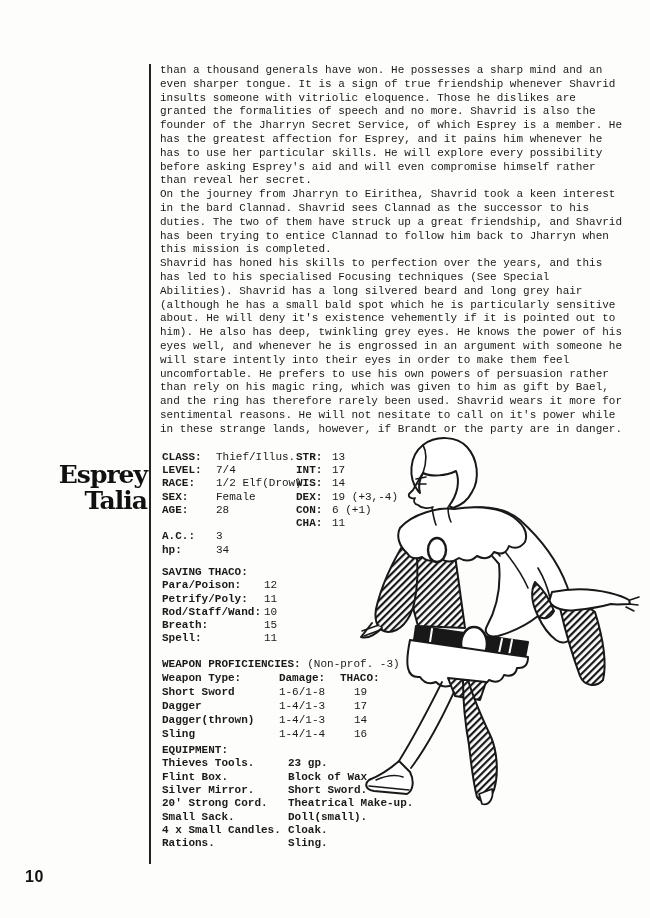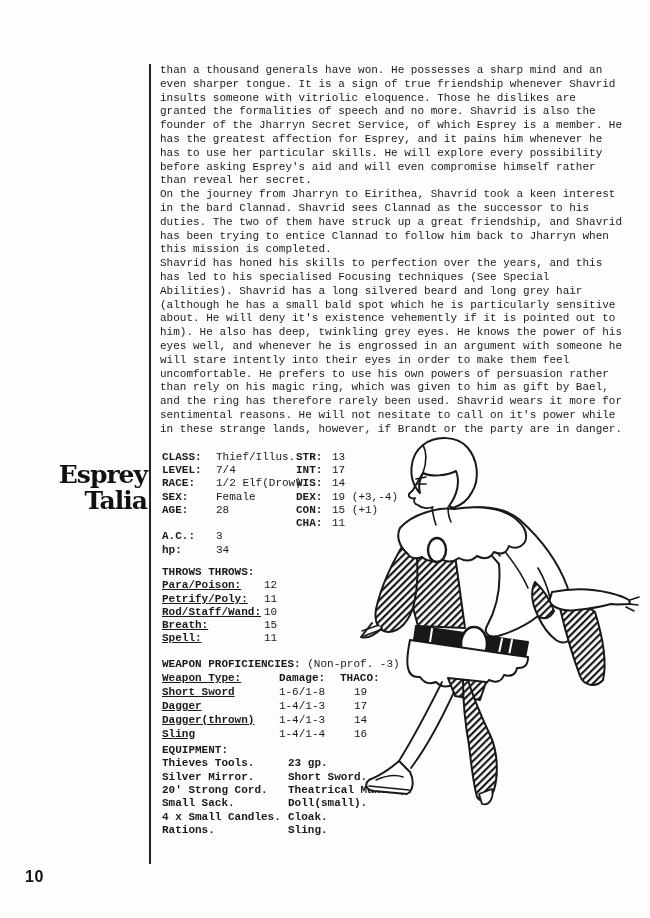--- a/index.html
+++ b/index.html
@@ -15,21 +15,21 @@
   .body-text p { margin:0; white-space:pre-line; }
 
   .char-name { position:absolute; left:48px; top:462px; width:99px; margin:0;
     text-align:right; font-family:"DejaVu Serif","Liberation Serif",serif;
     font-weight:bold; font-size:25px; line-height:26px; letter-spacing:-1px; color:#111; }
   .char-name span { display:block; }
 
   .stat-block { position:absolute; font-size:11px; line-height:13.2px; }
   .row { white-space:nowrap; }
   .lbl { font-weight:bold; display:inline-block; }
-  .w54 { width:54px; } .w36 { width:36px; } .w102 { width:102px;text-decoration:underline; } .w76 { width:76px;text-align:center; } .w126 { width:126px; }
+  .w54 { width:54px; } .w36 { width:36px; } .w102 { width:102px; } .w76 { width:76px;text-align:center; } .w126 { width:126px; }
   .heading { font-weight:bold; }
   .note { font-weight:normal; }
   .thv { display:inline-block; padding-left:14px; }
 
   .blk-profile   { left:162px; top:451px; }
   .blk-abilities { left:296px; top:451px; }
   .blk-combat    { left:162px; top:530px; line-height:13.5px; }
   .blk-saves     { left:162px; top:566px; line-height:13.3px; }
   .blk-weapons   { left:162px; top:657px; line-height:14px; }
   .blk-equip     { left:162px; top:744px; line-height:13.35px; }
@@ -88,50 +88,51 @@
     <div class="row"><span class="lbl w54">RACE:</span><span class="val">1/2 Elf(Drow)</span></div>
     <div class="row"><span class="lbl w54">SEX:</span><span class="val">Female</span></div>
     <div class="row"><span class="lbl w54">AGE:</span><span class="val">28</span></div>
   </div>
 
   <div class="stat-block blk-abilities">
     <div class="row"><span class="lbl w36">STR:</span><span class="val">13</span></div>
     <div class="row"><span class="lbl w36">INT:</span><span class="val">17</span></div>
     <div class="row"><span class="lbl w36">WIS:</span><span class="val">14</span></div>
     <div class="row"><span class="lbl w36">DEX:</span><span class="val">19 (+3,-4)</span></div>
-    <div class="row"><span class="lbl w36">CON:</span><span class="val">15 (+1)</span></div>
+    <div class="row"><span class="lbl w36">CON:</span><span class="val">6 (+1)</span></div>
     <div class="row"><span class="lbl w36">CHA:</span><span class="val">11</span></div>
   </div>
 
   <div class="stat-block blk-combat">
     <div class="row"><span class="lbl w54">A.C.:</span><span class="val">3</span></div>
     <div class="row"><span class="lbl w54">hp:</span><span class="val">34</span></div>
   </div>
 
   <div class="stat-block blk-saves">
-    <div class="row heading">THROWS THROWS:</div>
+    <div class="row heading">SAVING THACO:</div>
     <div class="row"><span class="lbl w102">Para/Poison:</span><span class="val">12</span></div>
     <div class="row"><span class="lbl w102">Petrify/Poly:</span><span class="val">11</span></div>
     <div class="row"><span class="lbl w102">Rod/Staff/Wand:</span><span class="val">10</span></div>
     <div class="row"><span class="lbl w102">Breath:</span><span class="val">15</span></div>
     <div class="row"><span class="lbl w102">Spell:</span><span class="val">11</span></div>
   </div>
 
   <div class="stat-block blk-weapons">
     <div class="row"><span class="heading">WEAPON PROFICIENCIES:</span> <span class="note">(Non-prof. -3)</span></div>
     <div class="row"><span class="lbl w102">Weapon Type:</span><span class="lbl w76">Damage:</span><span class="lbl">THACO:</span></div>
     <div class="row"><span class="lbl w102">Short Sword</span><span class="w76 val" style="display:inline-block">1-6/1-8</span><span class="thv">19</span></div>
     <div class="row"><span class="lbl w102">Dagger</span><span class="w76 val" style="display:inline-block">1-4/1-3</span><span class="thv">17</span></div>
     <div class="row"><span class="lbl w102">Dagger(thrown)</span><span class="w76 val" style="display:inline-block">1-4/1-3</span><span class="thv">14</span></div>
     <div class="row"><span class="lbl w102">Sling</span><span class="w76 val" style="display:inline-block">1-4/1-4</span><span class="thv">16</span></div>
   </div>
 
   <div class="stat-block blk-equip">
     <div class="row heading">EQUIPMENT:</div>
     <div class="row"><span class="lbl w126">Thieves Tools.</span><span class="lbl">23 gp.</span></div>
+    <div class="row"><span class="lbl w126">Flint Box.</span><span class="lbl">Block of Wax.</span></div>
     <div class="row"><span class="lbl w126">Silver Mirror.</span><span class="lbl">Short Sword.</span></div>
     <div class="row"><span class="lbl w126">20' Strong Cord.</span><span class="lbl">Theatrical Make-up.</span></div>
     <div class="row"><span class="lbl w126">Small Sack.</span><span class="lbl">Doll(small).</span></div>
     <div class="row"><span class="lbl w126">4 x Small Candles.</span><span class="lbl">Cloak.</span></div>
     <div class="row"><span class="lbl w126">Rations.</span><span class="lbl">Sling.</span></div>
   </div>
 
   <div class="page-number">10</div>
 
   <svg class="figure" viewBox="0 0 292 398" xmlns="http://www.w3.org/2000/svg">

